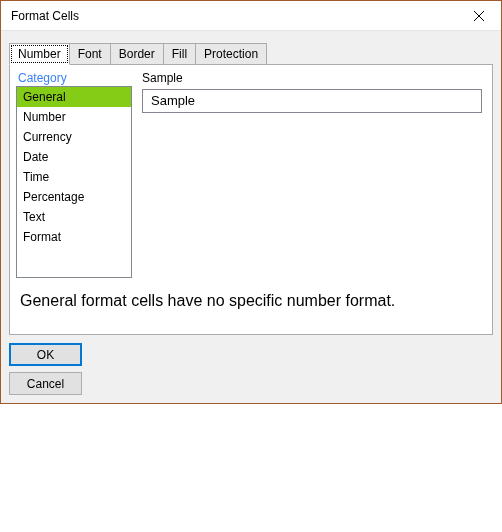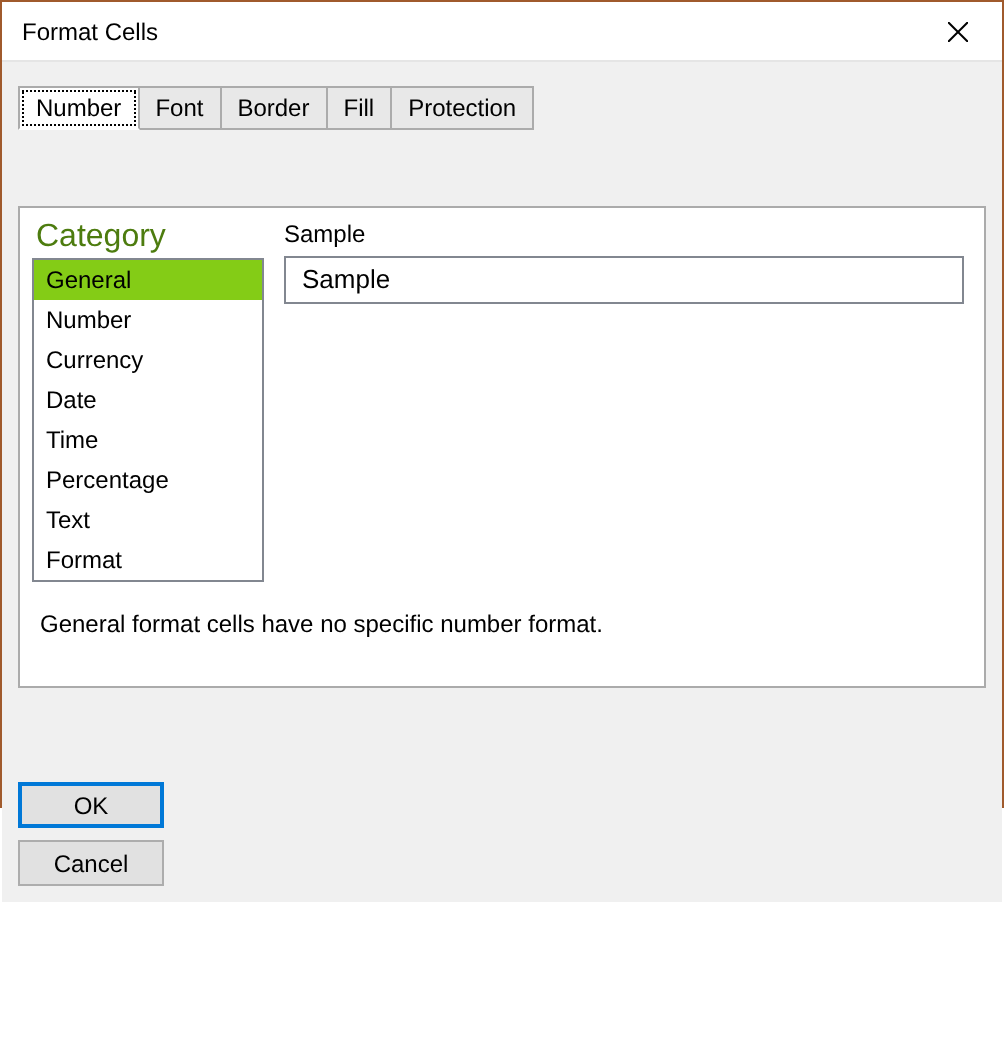--- a/index.html
+++ b/index.html
@@ -37,21 +37,20 @@
       justify-content: center;
       cursor: pointer;
     }
     .close-btn svg { width: 10px; height: 10px; }
     .content {
       flex: 1;
       display: flex;
       flex-direction: column;
       background: #f0f0f0;
       padding: 8px 8px 8px 8px;
-      gap: 39px;
     }
     .tabs {
       display: flex;
       margin-top: 4px;
     }
     .tab {
       padding: 3px 8px;
       border: 1px solid #ababab;
       background: #e8e8e8;
       cursor: pointer;
@@ -79,22 +78,22 @@
       display: flex;
       flex: 1;
       gap: 10px;
     }
     .category-col {
       width: 116px;
       display: flex;
       flex-direction: column;
     }
     .category-label {
-      font-size: 16px;
-      color: #4d7c0f;
+      font-size: 12px;
+      color: #3b82f6;
       margin-bottom: 1px;
       padding-left: 2px;
     }
     .category-list {
       border: 1px solid #828790;
       background: #fff;
       flex: 1;
       overflow: auto;
     }
     .category-item {
@@ -117,21 +116,21 @@
     .sample-box {
       border: 1px solid #828790;
       background: #fff;
       height: 24px;
       padding: 3px 8px;
       font-size: 13px;
     }
     .description {
       margin-top: 14px;
       margin-bottom: 14px;
-      font-size: 12px;
+      font-size: 16px;
       color: #000;
       padding-left: 4px;
     }
     .button-row {
       display: flex;
       justify-content: flex-end;
       gap: 6px;
       padding: 8px 0 0 0;
       flex-direction: column;
     }

